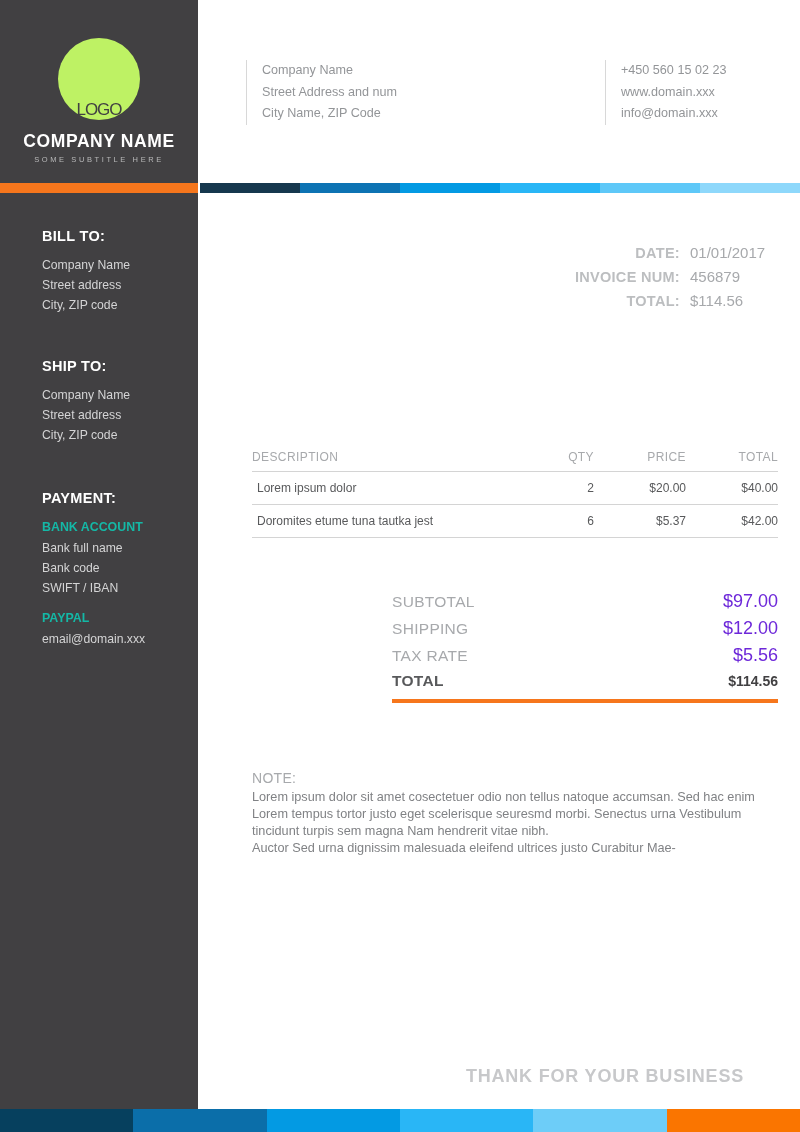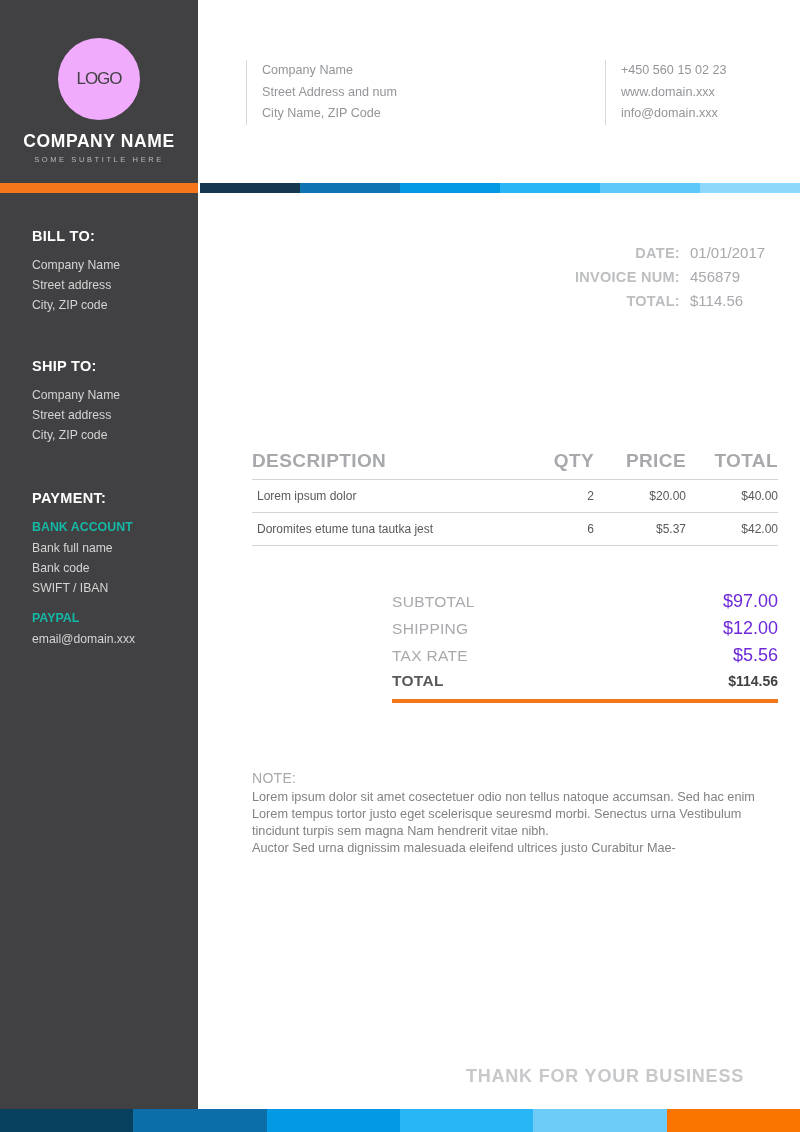--- a/index.html
+++ b/index.html
@@ -31,24 +31,24 @@
     position: absolute;
     left: 0;
     top: 38px;
     width: 198px;
     text-align: center;
   }
   .logo-circle {
     width: 82px;
     height: 82px;
     border-radius: 50%;
-    background: #f0abfc;
+    background: #bef264;
     margin: 0 auto;
     display: flex;
-    align-items: center;
+    align-items: flex-end;
     justify-content: center;
   }
   .logo-text {
     font-family: "Liberation Sans", sans-serif;
     font-size: 17px;
     letter-spacing: -1px;
     color: #414042;
     font-weight: 400;
   }
   .company-name {
@@ -69,21 +69,21 @@
     position: absolute;
     left: 0;
     top: 183px;
     width: 198px;
     height: 10px;
     background: #f6761c;
   }
 
   .side-block {
     position: absolute;
-    left: 32px;
+    left: 42px;
     width: 170px;
     color: #d9d9da;
   }
   .side-head {
     font-size: 14.5px;
     font-weight: bold;
     color: #ffffff;
     letter-spacing: 0.3px;
     margin-bottom: 11px;
   }
@@ -158,22 +158,22 @@
     position: absolute;
     left: 252px;
     top: 450px;
     width: 526px;
   }
   .items table {
     width: 100%;
     border-collapse: collapse;
   }
   .items th {
-    font-size: 19px;
-    font-weight: bold;
+    font-size: 12px;
+    font-weight: normal;
     color: #a7a9ac;
     letter-spacing: 0.4px;
     padding: 0 0 7px 0;
     border-bottom: 1px solid #d4d4d4;
   }
   .items th.c-desc { text-align: left; }
   .items th.c-qty  { text-align: right; width: 62px; }
   .items th.c-price{ text-align: right; width: 92px; }
   .items th.c-total{ text-align: right; width: 92px; }
   .items td {

